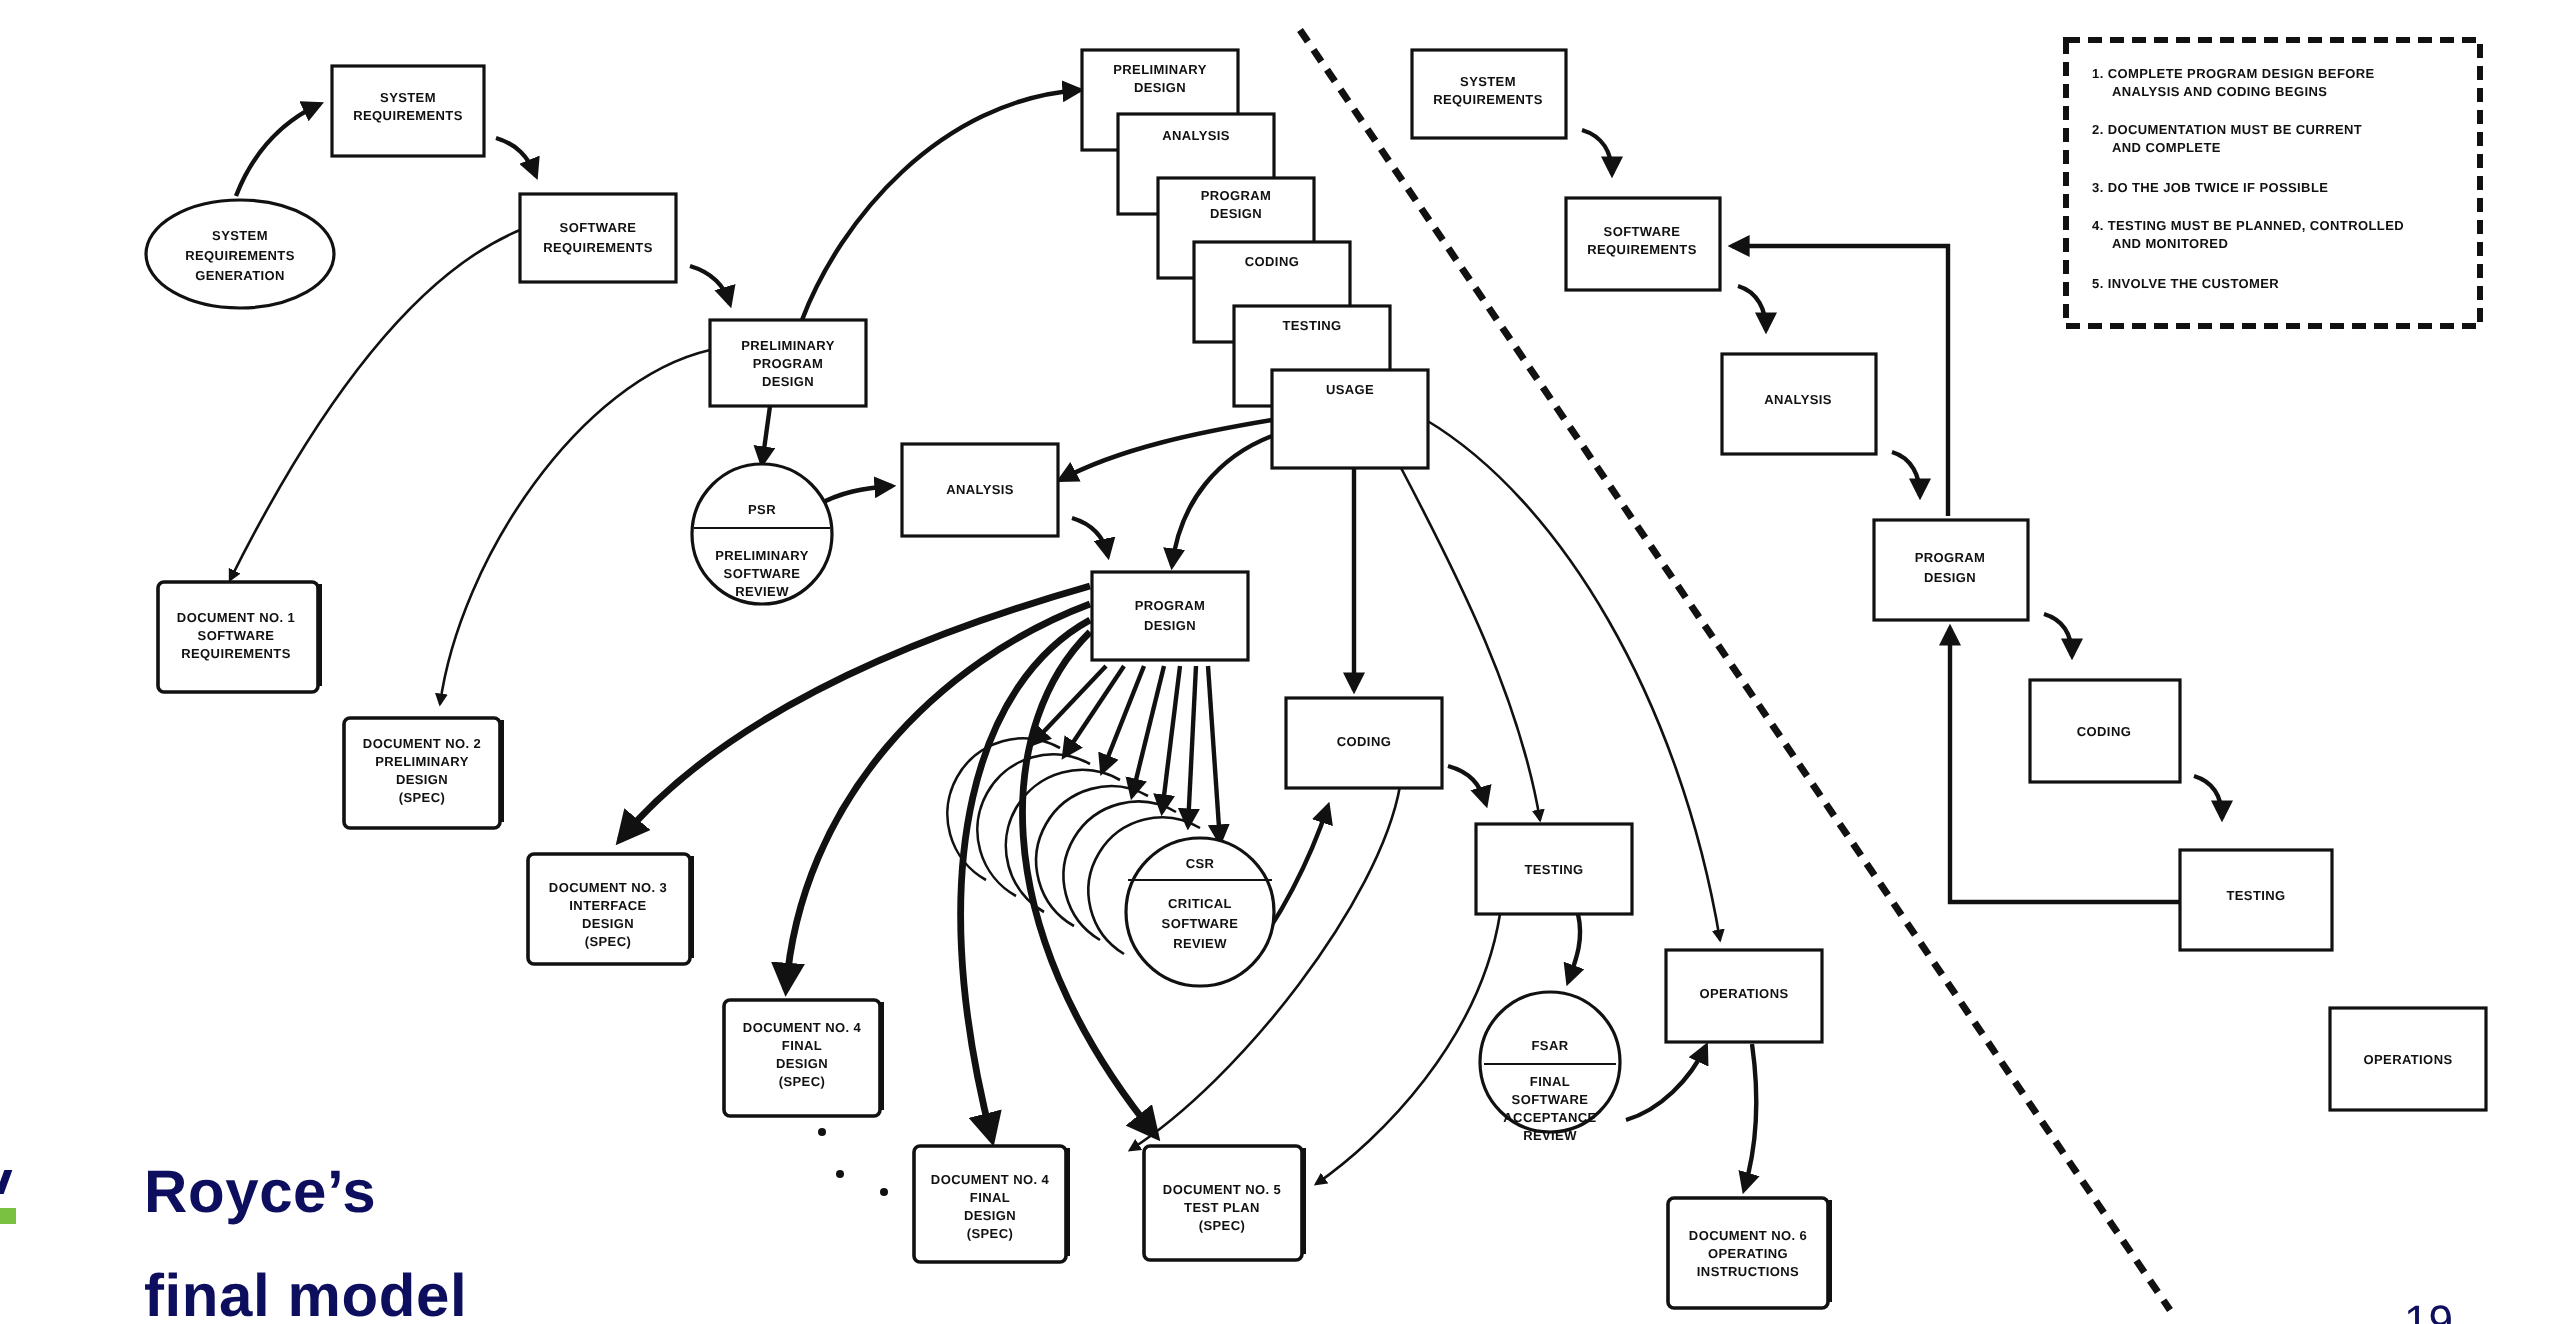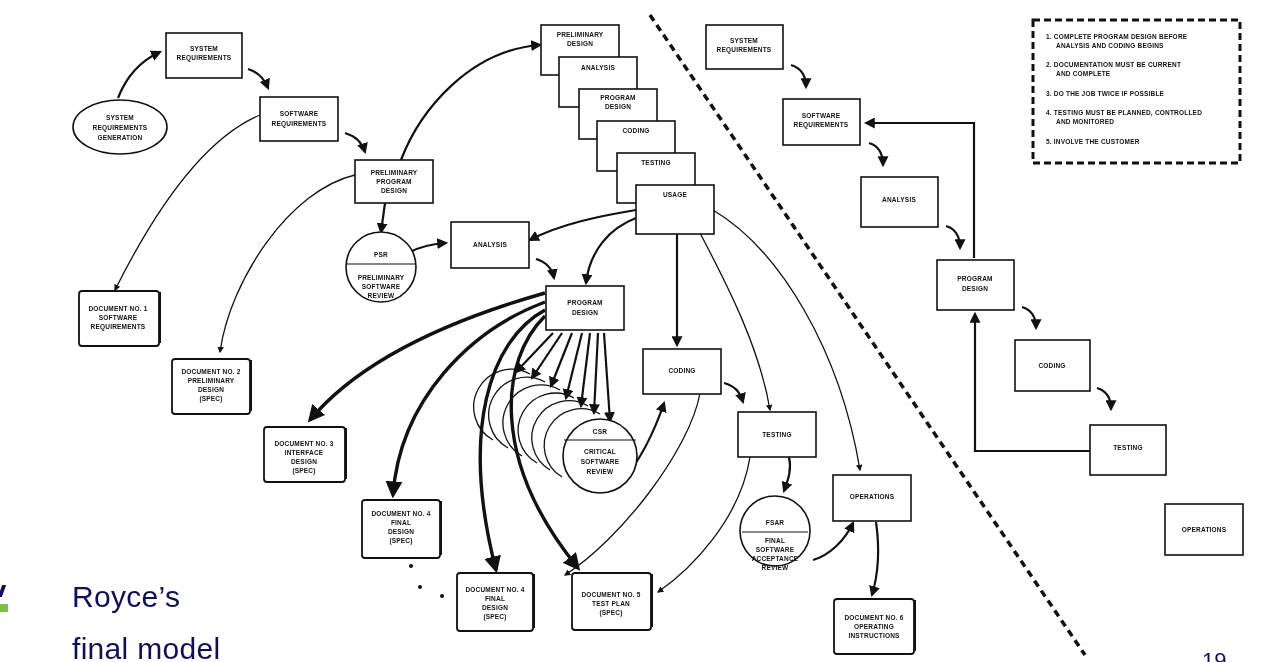--- a/index.html
+++ b/index.html
@@ -7,21 +7,21 @@
   #diagram { position:absolute; left:0; top:0; width:1278px; height:662px; }
   .node-text { font-family:"Liberation Sans", sans-serif; font-weight:bold; font-size:6.5px; fill:#111; text-anchor:middle; letter-spacing:0.2px; }
   .rule-text { font-family:"Liberation Sans", sans-serif; font-weight:bold; font-size:6.5px; fill:#111; letter-spacing:0.2px; }
   .box { fill:#fff; stroke:#111; stroke-width:1.6; }
   .doc { fill:#fff; stroke:#111; stroke-width:1.8; }
   .edge { fill:none; stroke:#111; stroke-width:2.2; }
   .edge-thin { fill:none; stroke:#111; stroke-width:1.3; }
   .edge-thick { fill:none; stroke:#111; stroke-width:3.4; }
   .divider { stroke:#111; stroke-width:3.5; stroke-dasharray:7 5; fill:none; }
   .rules-frame { fill:none; stroke:#111; stroke-width:3; stroke-dasharray:7 4; }
-  .title { position:absolute; left:72px; font-family:"Liberation Sans", sans-serif; font-weight:normal; color:#0d0f5e; font-size:30px; letter-spacing:0.3px; }
+  .title { position:absolute; left:72px; font-family:"Liberation Sans", sans-serif; font-weight:bold; color:#0d0f5e; font-size:30px; letter-spacing:0.3px; }
   #title-line1 { top:580px; }
   #title-line2 { top:632px; }
   #logo-fragment { position:absolute; left:0; top:585px; width:8px; height:30px; }
   #logo-fragment .stroke { position:absolute; left:0; top:0; width:4px; height:12px; background:#0d0f5e; transform:skewX(-20deg); }
   #logo-fragment .bar { position:absolute; left:0; top:19px; width:8px; height:8px; background:#7ac142; }
   #page-number { position:absolute; left:1202px; top:648px; font-family:"Liberation Sans", sans-serif; font-size:22px; color:#0d0f5e; }
 </style>
 </head>
 <body>
 

